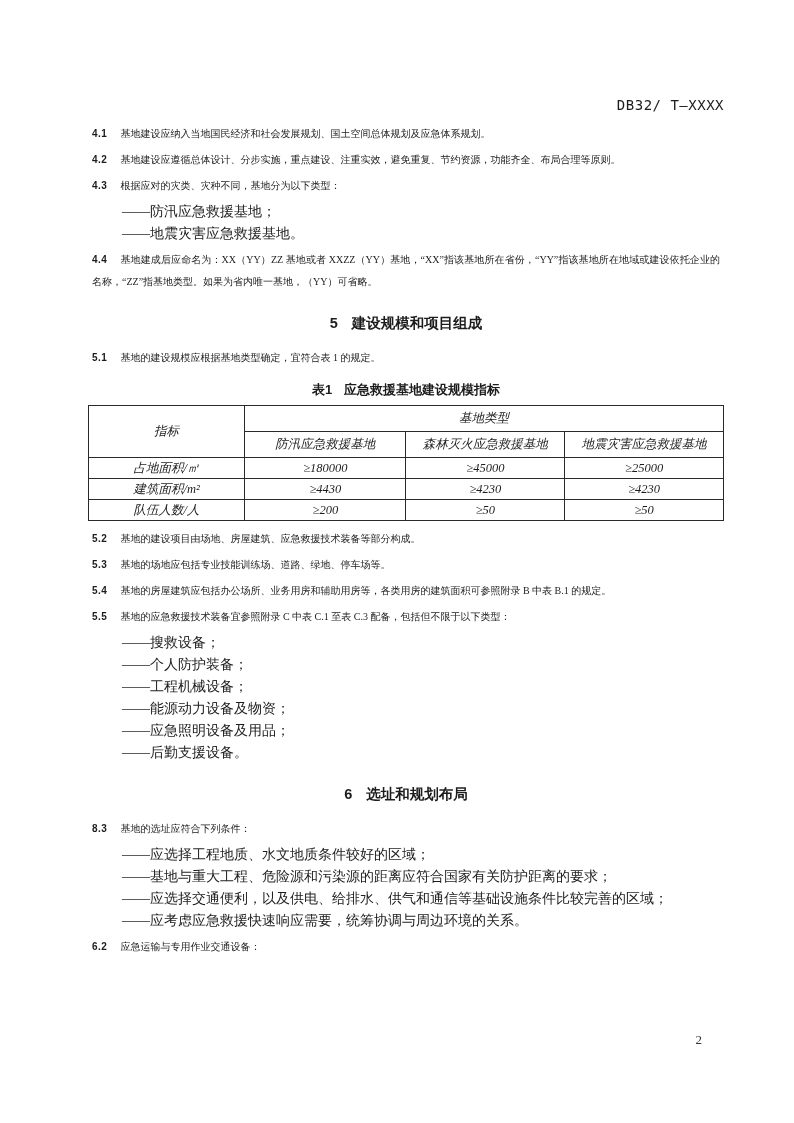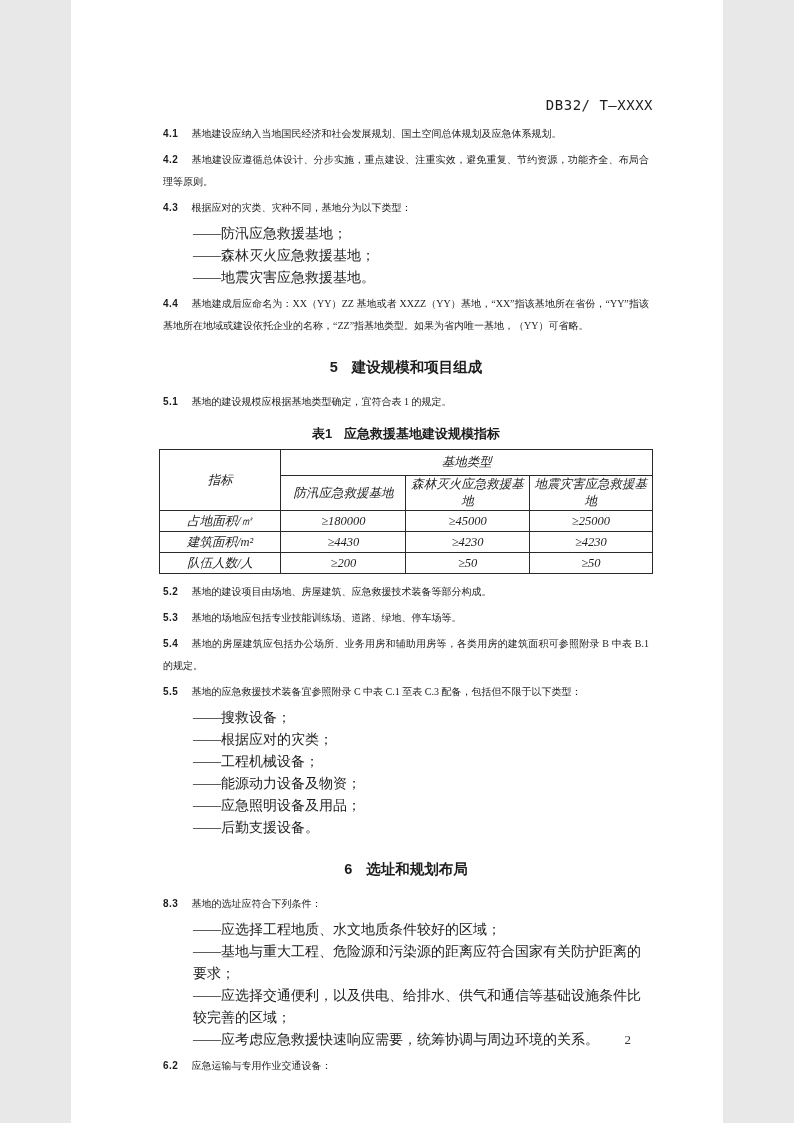--- a/index.html
+++ b/index.html
@@ -1,18 +1,18 @@
 <!DOCTYPE html>
 <html><head>
 <meta charset="utf-8">
 <style>
   html, body { margin: 0; padding: 0; background: #e8e8e8; }
   .page {
     position: relative;
-    width: 652px;
+    width: 794px;
     height: 1123px;
     margin: 0 auto;
     background: #ffffff;
     box-sizing: border-box;
     padding: 96px 70px 0 88px;
     color: #1c1c1c;
     font-family: "Liberation Serif", "DejaVu Serif", serif;
     overflow: hidden;
   }
   .doc-header {
@@ -92,21 +92,20 @@
 
 <div class="page">
 
   <div class="doc-header">DB32/ T—XXXX</div>
 
   <p class="para"><span class="clause-num">4.1</span><span>基地建设应纳入当地国民经济和社会发展规划、国土空间总体规划及应急体系规划。</span></p>
   <p class="para"><span class="clause-num">4.2</span><span>基地建设应遵循总体设计、分步实施，重点建设、注重实效，避免重复、节约资源，功能齐全、布局合理等原则。</span></p>
   <p class="para"><span class="clause-num">4.3</span><span>根据应对的灾类、灾种不同，基地分为以下类型：</span></p>
 
   <p class="dash-item">——防汛应急救援基地；</p>
-  <p class="dash-item">——森林灭火应急救援基地；</p>
   <p class="dash-item">——地震灾害应急救援基地。</p>
 
   <p class="para"><span class="clause-num">4.4</span><span>基地建成后应命名为：XX（YY）ZZ 基地或者 XXZZ（YY）基地，“XX”指该基地所在省份，“YY”指该基地所在地域或建设依托企业的名称，“ZZ”指基地类型。如果为省内唯一基地，（YY）可省略。</span></p>
 
   <h2 class="section-heading"><span class="h-num">5</span><span>建设规模和项目组成</span></h2>
 
   <p class="para after-heading"><span class="clause-num">5.1</span><span>基地的建设规模应根据基地类型确定，宜符合表 1 的规定。</span></p>
 
   <div class="table-caption"><span class="cap-label">表1</span><span>应急救援基地建设规模指标</span></div>
 
@@ -147,21 +146,21 @@
       </tr>
     </tbody>
   </table>
 
   <p class="para tbl-gap"><span class="clause-num">5.2</span><span>基地的建设项目由场地、房屋建筑、应急救援技术装备等部分构成。</span></p>
   <p class="para"><span class="clause-num">5.3</span><span>基地的场地应包括专业技能训练场、道路、绿地、停车场等。</span></p>
   <p class="para"><span class="clause-num">5.4</span><span>基地的房屋建筑应包括办公场所、业务用房和辅助用房等，各类用房的建筑面积可参照附录 B 中表 B.1 的规定。</span></p>
   <p class="para"><span class="clause-num">5.5</span><span>基地的应急救援技术装备宜参照附录 C 中表 C.1 至表 C.3 配备，包括但不限于以下类型：</span></p>
 
   <p class="dash-item">——搜救设备；</p>
-  <p class="dash-item">——根据应对的灾类；</p>
+  <p class="dash-item">——个人防护装备；</p>
   <p class="dash-item">——工程机械设备；</p>
   <p class="dash-item">——能源动力设备及物资；</p>
   <p class="dash-item">——应急照明设备及用品；</p>
   <p class="dash-item">——后勤支援设备。</p>
 
   <h2 class="section-heading"><span class="h-num">6</span><span>选址和规划布局</span></h2>
 
   <p class="para after-heading"><span class="clause-num">8.3</span><span>基地的选址应符合下列条件：</span></p>
 
   <p class="dash-item">——应选择工程地质、水文地质条件较好的区域；</p>

